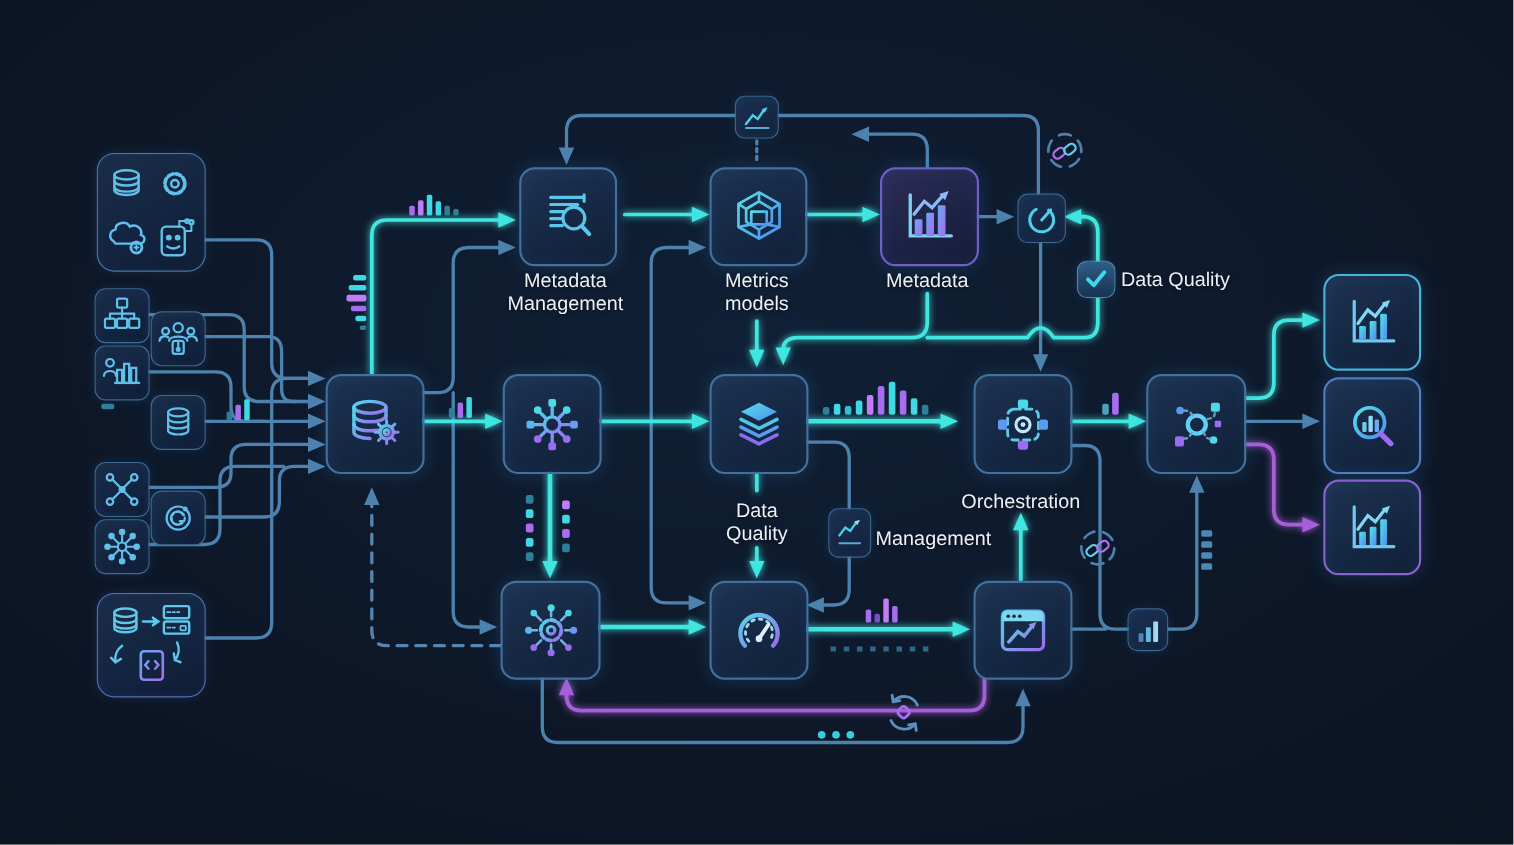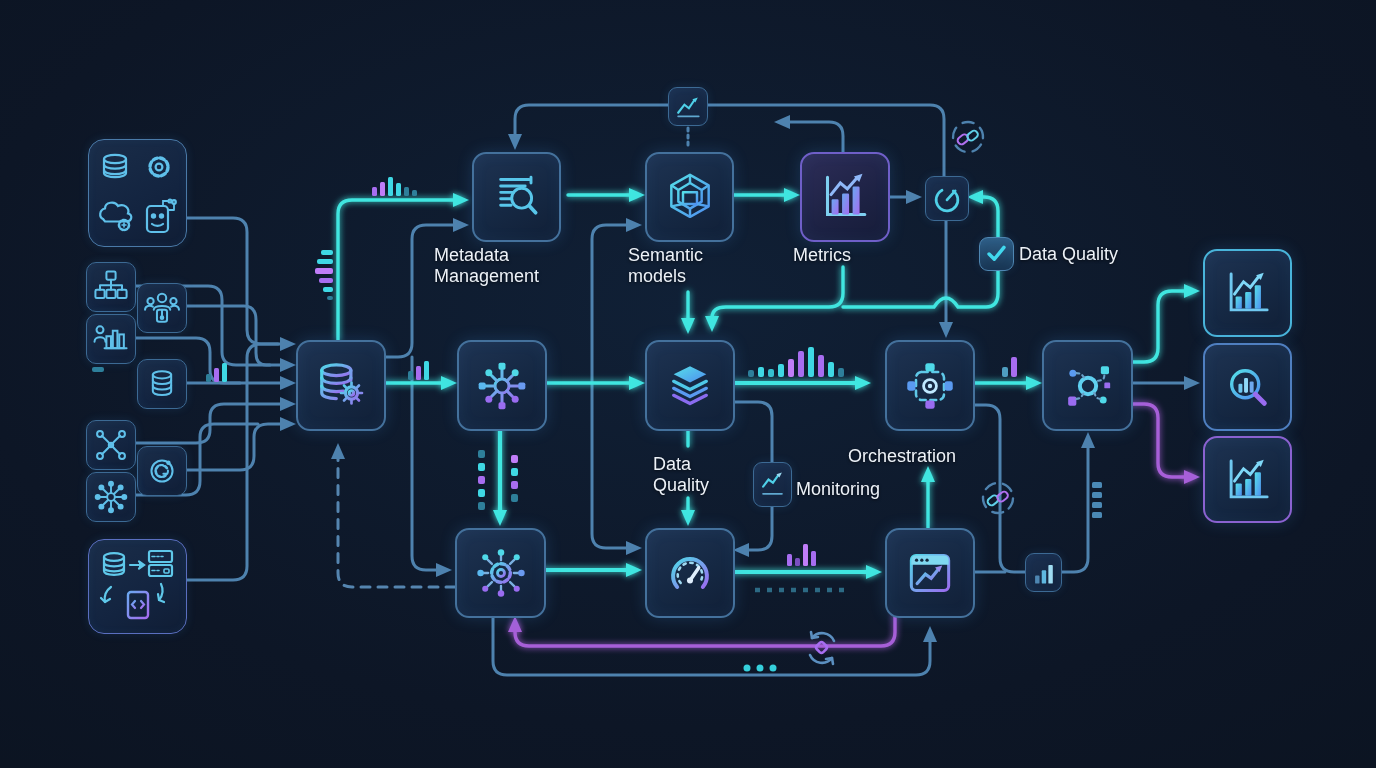--- a/index.html
+++ b/index.html
@@ -15,21 +15,21 @@
   .node.cyanb{border-color:#49b4da;}
   .node.blueb{border-color:#4f7fc0;}
   .node.violetb{border-color:#8a62d0;}
   .card{position:absolute;display:flex;align-items:center;justify-content:center;
     background:linear-gradient(150deg,#1a2d49 0%,#132440 60%,#101d34 100%);
     border:1.6px solid #3c6a94;border-radius:10px;
     box-shadow:0 0 10px rgba(64,150,230,.14), inset 0 0 10px rgba(90,170,255,.06);}
   .bigcard{border-radius:16px;border-color:#4a7aa8;}
   .mini{border-radius:9px;background:linear-gradient(150deg,#1b3050,#12223c);}
   .lbl{position:absolute;color:#edf2f8;font-size:18px;line-height:1.18;font-weight:400;
-    text-shadow:0 1px 3px rgba(0,0,0,.6);}
+    text-align:center;text-shadow:0 1px 3px rgba(0,0,0,.6);}
   .lbl.left{text-align:left;}
   svg{display:block;}
 </style>
 </head>
 <body>
 
 <div id="stage">
 
 <svg id="wires" width="1376" height="768" viewBox="0 0 1376 768">
   <defs>
@@ -542,20 +542,20 @@
     <path d="M9,7 V39 H41" stroke="#6fc8f0" stroke-width="2.6"></path>
     <rect x="13" y="27" width="5.5" height="11" rx="1" fill="url(#lg-cb)"></rect>
     <rect x="21.5" y="23" width="5.5" height="15" rx="1" fill="url(#lg-cb)"></rect>
     <rect x="30" y="17" width="5.5" height="21" rx="1" fill="url(#lg-cb)"></rect>
     <path d="M12,25 L20,14 L26,19 L33,10" stroke="#7fd8f8" stroke-width="2.6"></path>
     <polygon points="38,6 31.2,8.2 35.4,12.4" fill="#7fd8f8"></polygon>
   </svg>
 </div>
 
 <div class="lbl" style="left:434px;top:245px;width:160px">Metadata Management</div>
-<div class="lbl" style="left:628px;top:245px;width:120px">Semantic models</div>
-<div class="lbl" style="left:793px;top:245px;width:100px">Metrics</div>
+<div class="lbl" style="left:628px;top:245px;width:120px">Metrics models</div>
+<div class="lbl" style="left:793px;top:245px;width:100px">Metadata</div>
 <div class="lbl" style="left:653px;top:454px;width:70px">Data Quality</div>
 <div class="lbl" style="left:848px;top:446px;width:160px">Orchestration</div>
-<div class="lbl left" style="left:796px;top:479px;width:110px">Monitoring</div>
+<div class="lbl left" style="left:796px;top:479px;width:110px">Management</div>
 <div class="lbl left" style="left:1019px;top:244px;width:130px">Data Quality</div>
 
 </div>
 
 </body></html>

